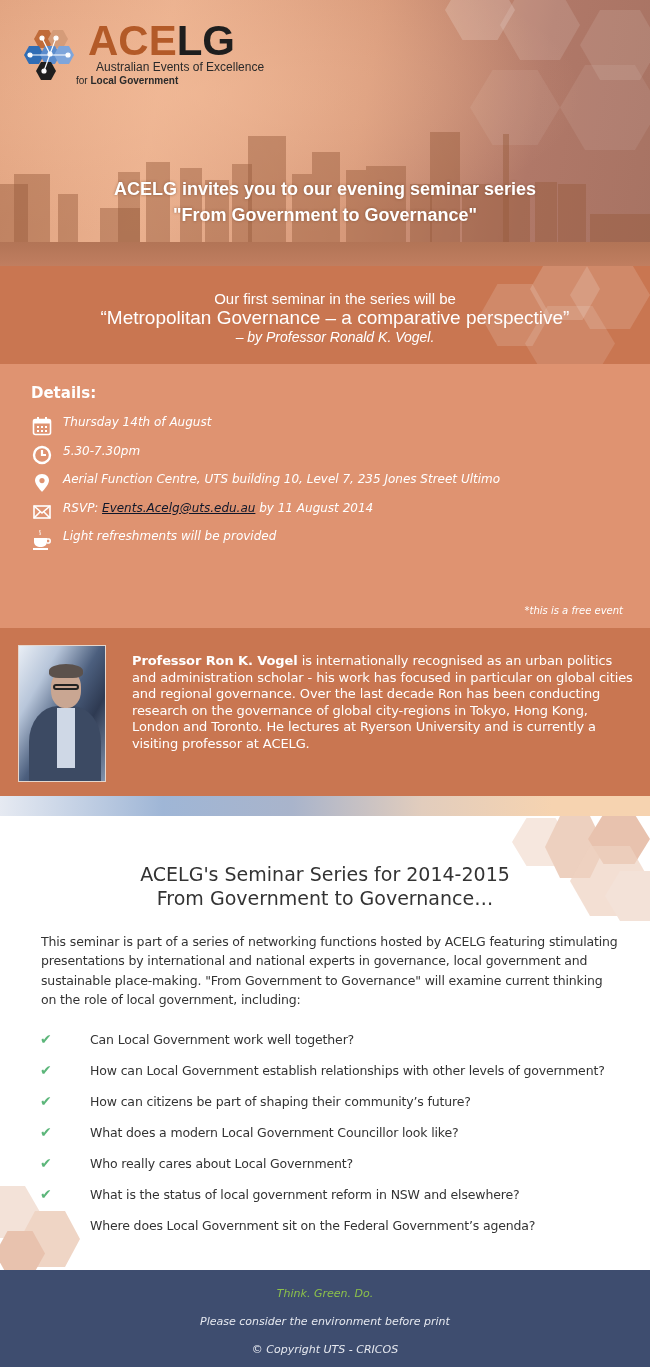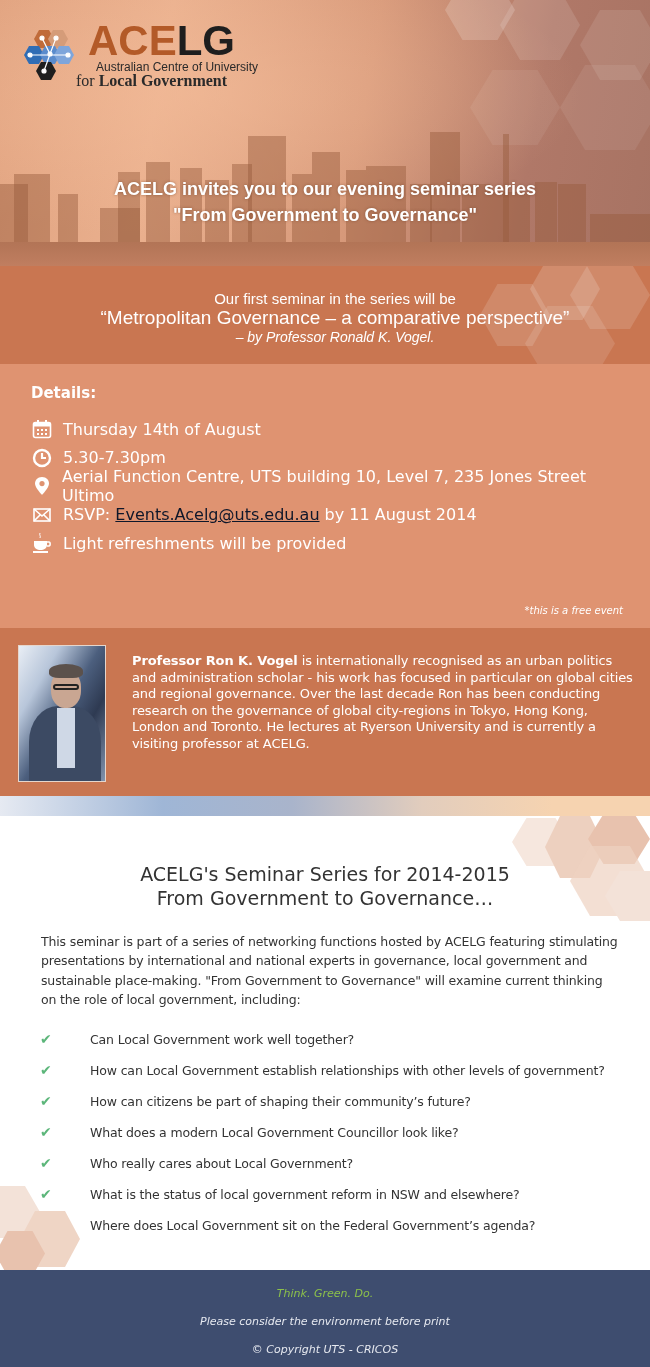--- a/index.html
+++ b/index.html
@@ -23,42 +23,42 @@
   .water { position: absolute; left: 0; right: 0; bottom: 0; height: 24px; background: linear-gradient(#b27456, #c07e60); }
   .acelg-logo { position: absolute; left: 24px; top: 22px; display: flex; align-items: flex-end; }
   .acelg-mark { width: 60px; height: 60px; position: relative; margin-right: 0; }
   .acelg-mark .h { position: absolute; width: 20px; height: 18px;
     clip-path: polygon(25% 0, 75% 0, 100% 50%, 75% 100%, 25% 100%, 0 50%); }
   .acelg-text { margin-left: 4px; }
   .acelg-word { font-family: "Liberation Sans", sans-serif; font-weight: bold; font-size: 42px; line-height: 38px; letter-spacing: 0px; }
   .acelg-word .ace { color: #b35a28; }
   .acelg-word .lg { color: #1e1e1e; }
   .acelg-sub { font-family: "Liberation Sans", sans-serif; font-size: 12px; color: #2a2a2a; line-height: 14px; margin-left: 8px; }
-  .acelg-sub2 { font-family: Liberation Serif, serif; font-size: 16px; color: #2a2a2a; line-height: 14px; margin-left: -12px; }
+  .acelg-sub2 { font-family: Liberation Sans, sans-serif; font-size: 10px; color: #2a2a2a; line-height: 14px; margin-left: -12px; }
   .acelg-sub2 b { font-weight: bold; }
   .uts-logo { position: absolute; right: 18px; top: 25px; text-align: left; }
   .uts-row { display: flex; align-items: center; }
   .uts-crest { width: 24px; height: 32px; background: #1a1a1a; position: relative; margin-right: 3px; }
   .uts-crest::after { content: ""; position: absolute; inset: 4px; border: 2px dotted #caa08a; }
   .uts-word { font-family: "Liberation Sans", sans-serif; font-size: 40px; line-height: 34px; color: #141414; letter-spacing: 1px; }
   .uts-tag { font-family: "Liberation Sans", sans-serif; font-size: 5.5px; font-weight: bold; color: #1a1a1a; margin-top: 3px; letter-spacing: 0.2px; }
   .hero-title { position: absolute; left: 0; right: 0; top: 176px; text-align: center; color: #fff;
     font-family: "Liberation Sans", sans-serif; font-weight: bold; font-size: 18px; line-height: 26px;
     text-shadow: 0 0 3px rgba(110,60,35,0.6); }
 
   
   .banner { background: #c97651; height: 98px; position: relative; overflow: hidden; text-align: center; color: #fff; padding-left: 20px; }
   .banner .l1 { font-family: "Liberation Sans", sans-serif; font-size: 15px; padding-top: 24px; line-height: 17px; }
   .banner .l2 { font-family: "Liberation Sans", sans-serif; font-size: 19px; line-height: 22px; }
   .banner .l3 { font-family: "Liberation Sans", sans-serif; font-size: 14px; font-style: italic; line-height: 17px; }
 
   
   .details { background: #df9371; padding: 20px 30px 23px 31px; color: #fff; height: 264px; position: relative; }
   .details h3 { font-family: "DejaVu Sans", sans-serif; font-size: 15px; font-weight: bold; margin-bottom: 13px; }
-  .detail-row { display: flex; align-items: center; height: 28.5px; font-size: 16px; font-family: "DejaVu Sans", sans-serif; }
+  .detail-row { display: flex; height: 28.5px; font-size: 12px; font-family: "DejaVu Sans", sans-serif; font-style: italic; }
   .detail-row .ic { width: 22px; height: 22px; margin-right: 10px; display: flex; align-items: center; justify-content: center; }
   .detail-row a { color: #0f172a; text-decoration: underline; }
   .free-note { position: absolute; right: 27px; bottom: 12px; font-size: 10px; font-style: italic; font-family: "DejaVu Sans", sans-serif; }
 
   
   .bio { background: #c97651; height: 168px; display: flex; padding: 17px 16px 0 18px; color: #fff; }
   .bio-photo { width: 88px; height: 137px; border: 1px solid #e6d6cc; flex-shrink: 0;
     background: linear-gradient(120deg, #e9eef5 0%, #b8c6da 25%, #4c5f7e 50%, #2e3a52 70%, #8193ad 100%); position: relative; overflow: hidden; }
   .bio-photo .head { position: absolute; left: 32px; top: 24px; width: 30px; height: 38px; border-radius: 45%; background: #c9a692; }
   .bio-photo .glasses { position: absolute; left: 34px; top: 38px; width: 26px; height: 6px; border: 2px solid #222; border-radius: 3px; }
@@ -143,21 +143,21 @@
               <circle cx="32" cy="10" r="2"></circle>
             <circle cx="6" cy="27" r="2"></circle>
               <circle cx="44" cy="27" r="2"></circle>
             <circle cx="26" cy="26" r="2"></circle>
               <circle cx="20" cy="43" r="2"></circle>
           </g>
         </svg>
       </div>
       <div class="acelg-text">
         <div class="acelg-word"><span class="ace">ACE</span><span class="lg">LG</span></div>
-        <div class="acelg-sub">Australian Centre of University</div>
+        <div class="acelg-sub">Australian Events of Excellence</div>
         <div class="acelg-sub2"><span>for </span><b>Local Government</b></div>
       </div>
     </div>
 
 
     <div class="hero-title">
       <div>ACELG invites you to our evening seminar series</div>
       <div>"From Government to Governance"</div>
     </div>
   </div>

